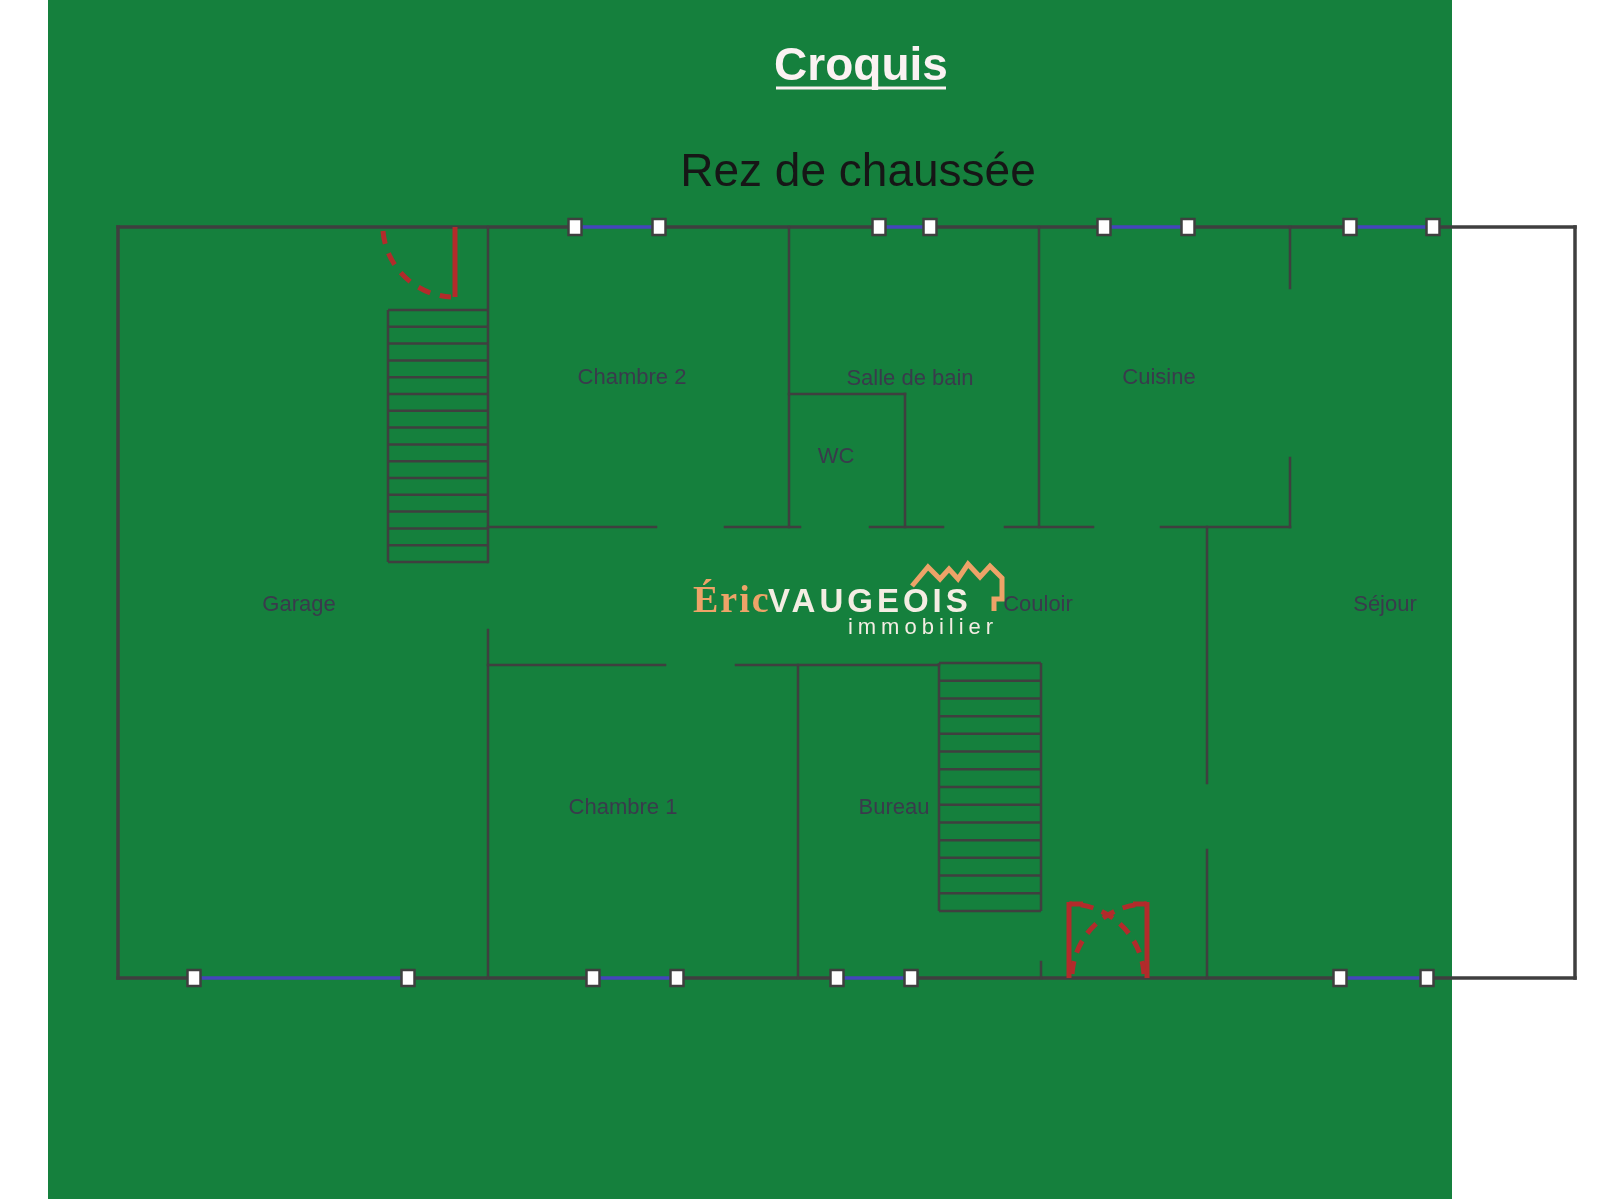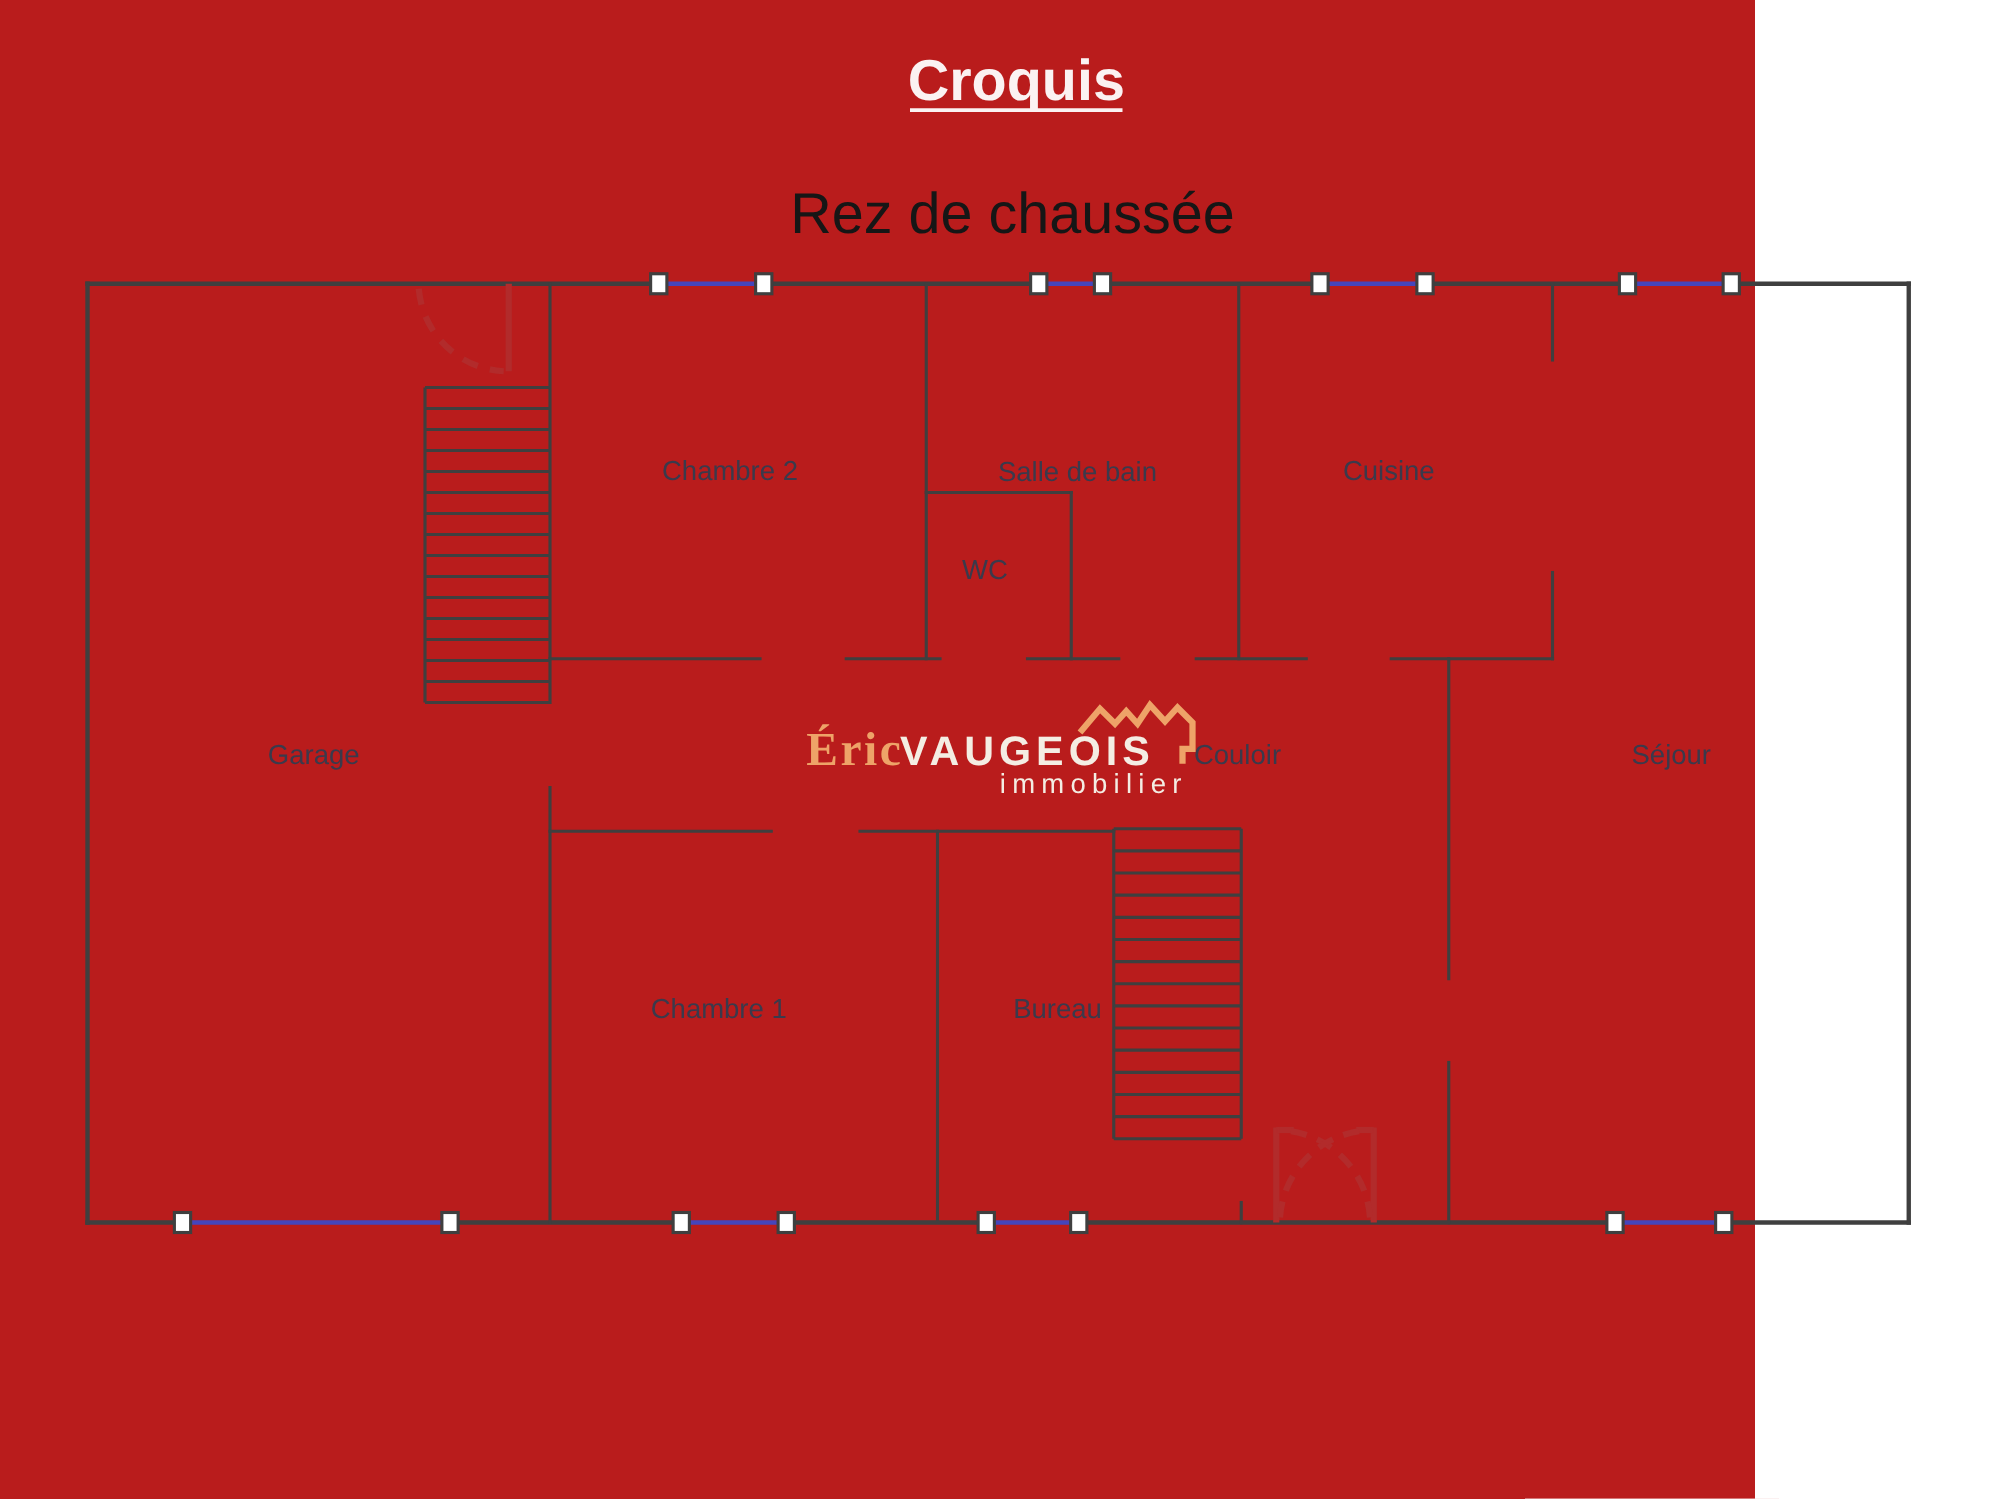--- a/index.html
+++ b/index.html
@@ -1,16 +1,16 @@
 <!DOCTYPE html>
 <html><head>
 <meta charset="utf-8">
 <style>
   html,body{margin:0;padding:0;background:#ffffff;width:1600px;height:1199px;overflow:hidden;}
-  .plan-wrap{position:relative;width:1404px;height:1199px;background:#b91c1c;}
+  .plan-wrap{position:relative;width:1404px;height:1199px;background:#15803d;margin-left:48px;}
   svg{display:block;}
   text{font-family:"Liberation Sans", sans-serif;}
   .room-label{font-size:22px;}
   .page-title{font-size:46px;}
   .watermark-text{font-size:46px;font-weight:bold;}
   .logo-first{font-family:"Liberation Serif", serif;font-weight:bold;font-size:38px;letter-spacing:2px;}
   .logo-last{font-size:33px;font-weight:bold;letter-spacing:4px;}
   .logo-tagline{font-size:22px;letter-spacing:5px;}
 </style>
 </head>

